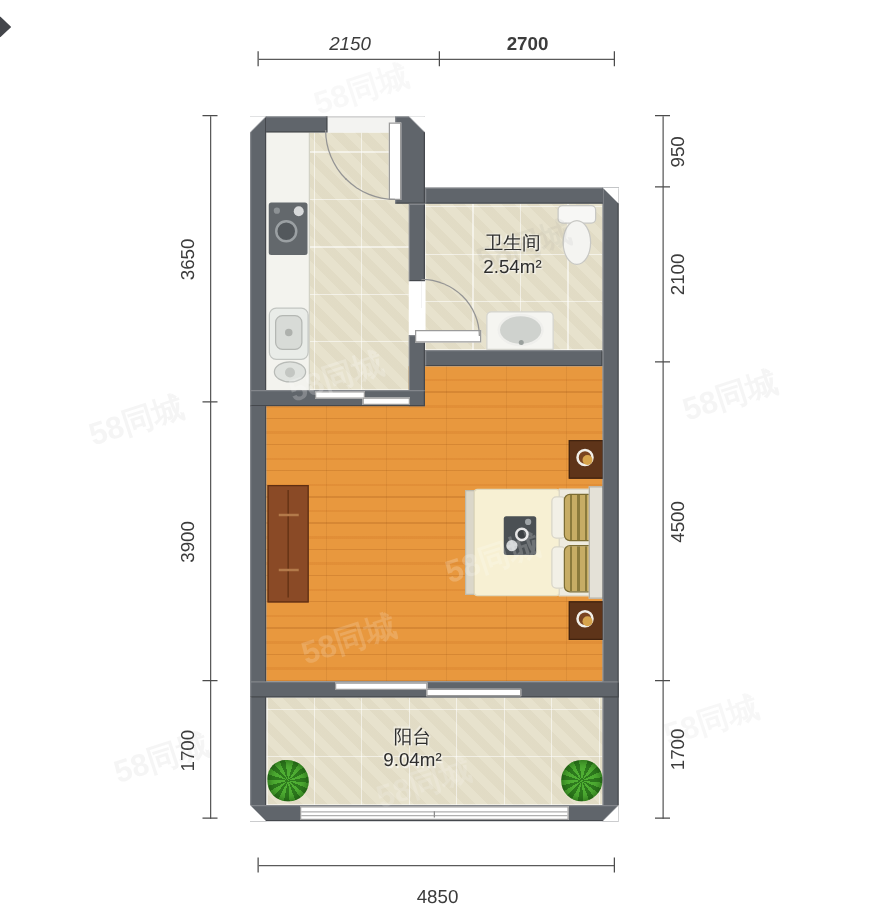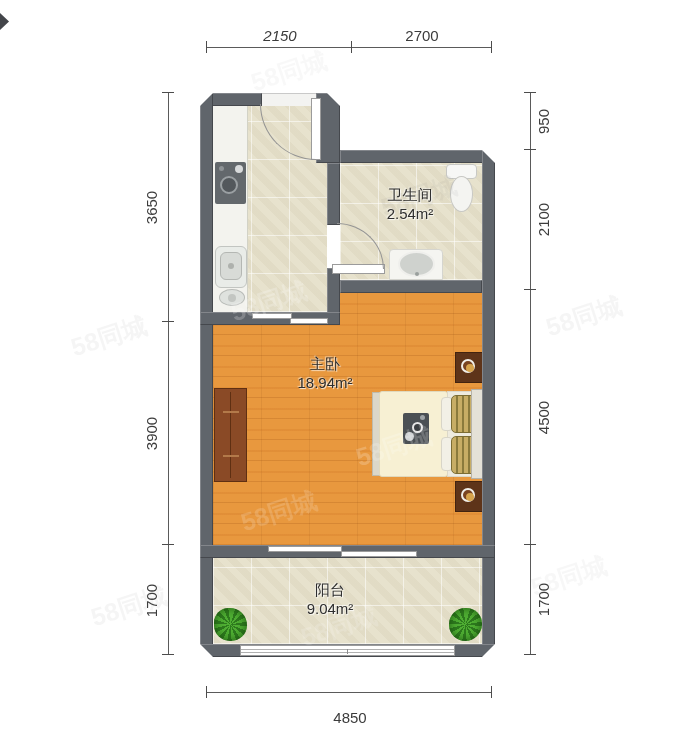--- a/index.html
+++ b/index.html
@@ -148,35 +148,31 @@
               background:repeating-conic-gradient(#4fae33 0 16deg,#2e7a1e 16deg 32deg);
               box-shadow:inset 0 0 8px rgba(20,70,10,.8);"></div>
   <div class="abs fixture" style="left:449px;top:608px;width:33px;height:33px;border-radius:50% 48% 52% 50%;
               background:repeating-conic-gradient(#4fae33 0 16deg,#2e7a1e 16deg 32deg);
               box-shadow:inset 0 0 8px rgba(20,70,10,.8);"></div>
 
   <div class="abs room-label" style="left:360px;top:185px;width:100px;">
     <span>卫生间</span>
     <span><span>2.54</span><span>m²</span></span>
   </div>
-  <div class="abs room-label" style="left:275px;top:354px;width:100px;">
-    <span>主卧</span>
-    <span><span>18.94</span><span>m²</span></span>
-  </div>
   <div class="abs room-label" style="left:280px;top:580px;width:100px;">
     <span>阳台</span>
     <span><span>9.04</span><span>m²</span></span>
   </div>
 
   <div class="abs dimline" style="left:207px;top:47px;width:285px;height:1px;"></div>
   <div class="abs tick" style="left:206px;top:41px;width:1px;height:12px;"></div>
   <div class="abs tick" style="left:351px;top:41px;width:1px;height:12px;"></div>
   <div class="abs tick" style="left:491px;top:41px;width:1px;height:12px;"></div>
   <div class="abs dim" style="left:244px;top:27px;font-style:italic;">2150</div>
-  <div class="abs dim" style="left:386px;top:27px;">2700</div>
+  <div class="abs dim" style="left:386px;top:27px;font-weight:bold;">2700</div>
 
   <div class="abs dimline" style="left:207px;top:692px;width:285px;height:1px;"></div>
   <div class="abs tick" style="left:206px;top:686px;width:1px;height:12px;"></div>
   <div class="abs tick" style="left:491px;top:686px;width:1px;height:12px;"></div>
   <div class="abs dim" style="left:314px;top:709px;">4850</div>
 
   <div class="abs dimline" style="left:168px;top:93px;width:1px;height:562px;"></div>
   <div class="abs tick" style="left:162px;top:92px;width:12px;height:1px;"></div>
   <div class="abs tick" style="left:162px;top:321px;width:12px;height:1px;"></div>
   <div class="abs tick" style="left:162px;top:544px;width:12px;height:1px;"></div>

